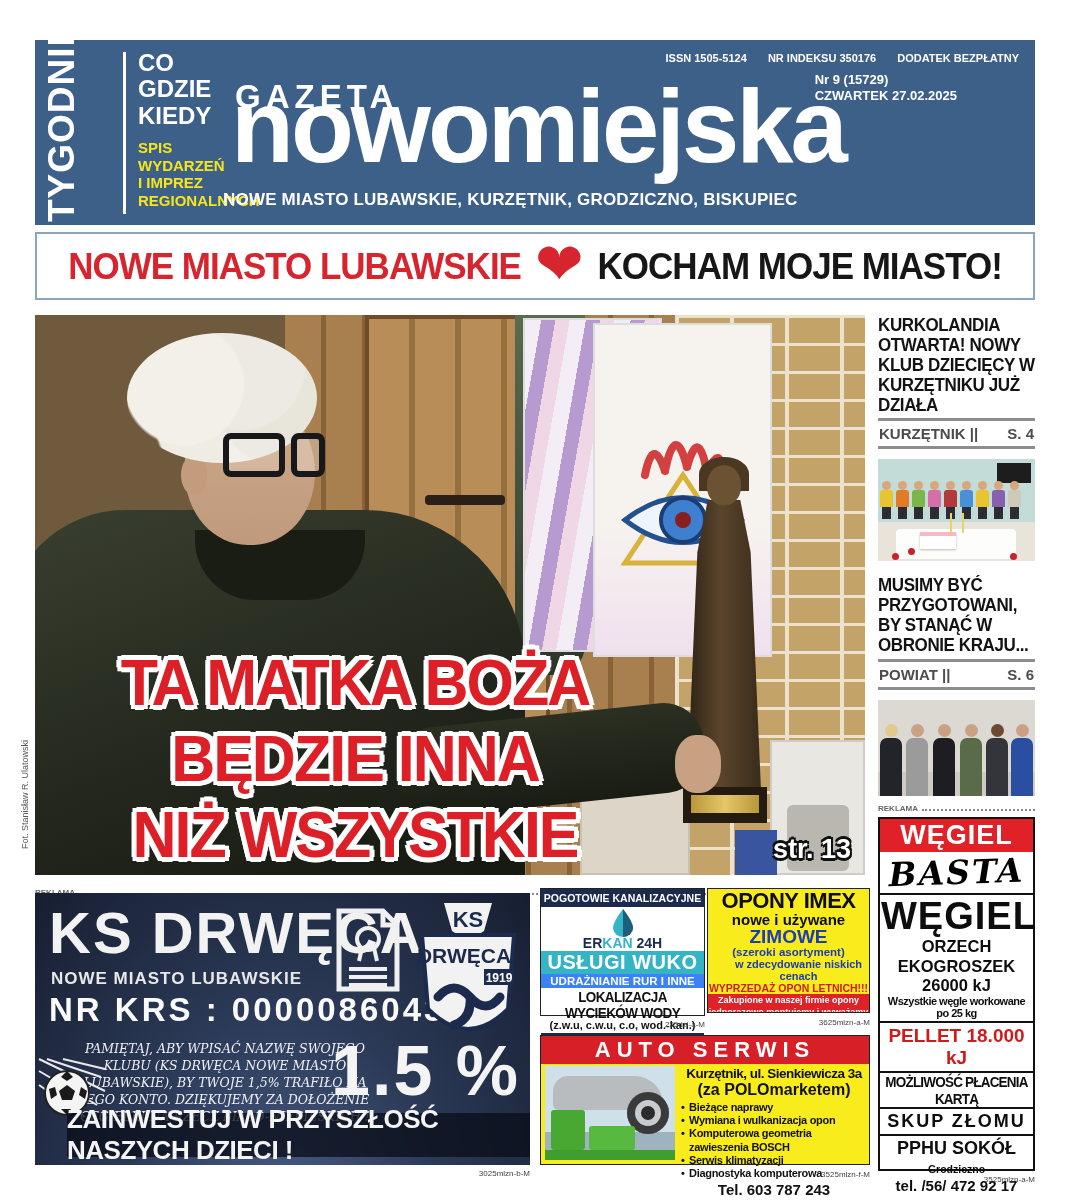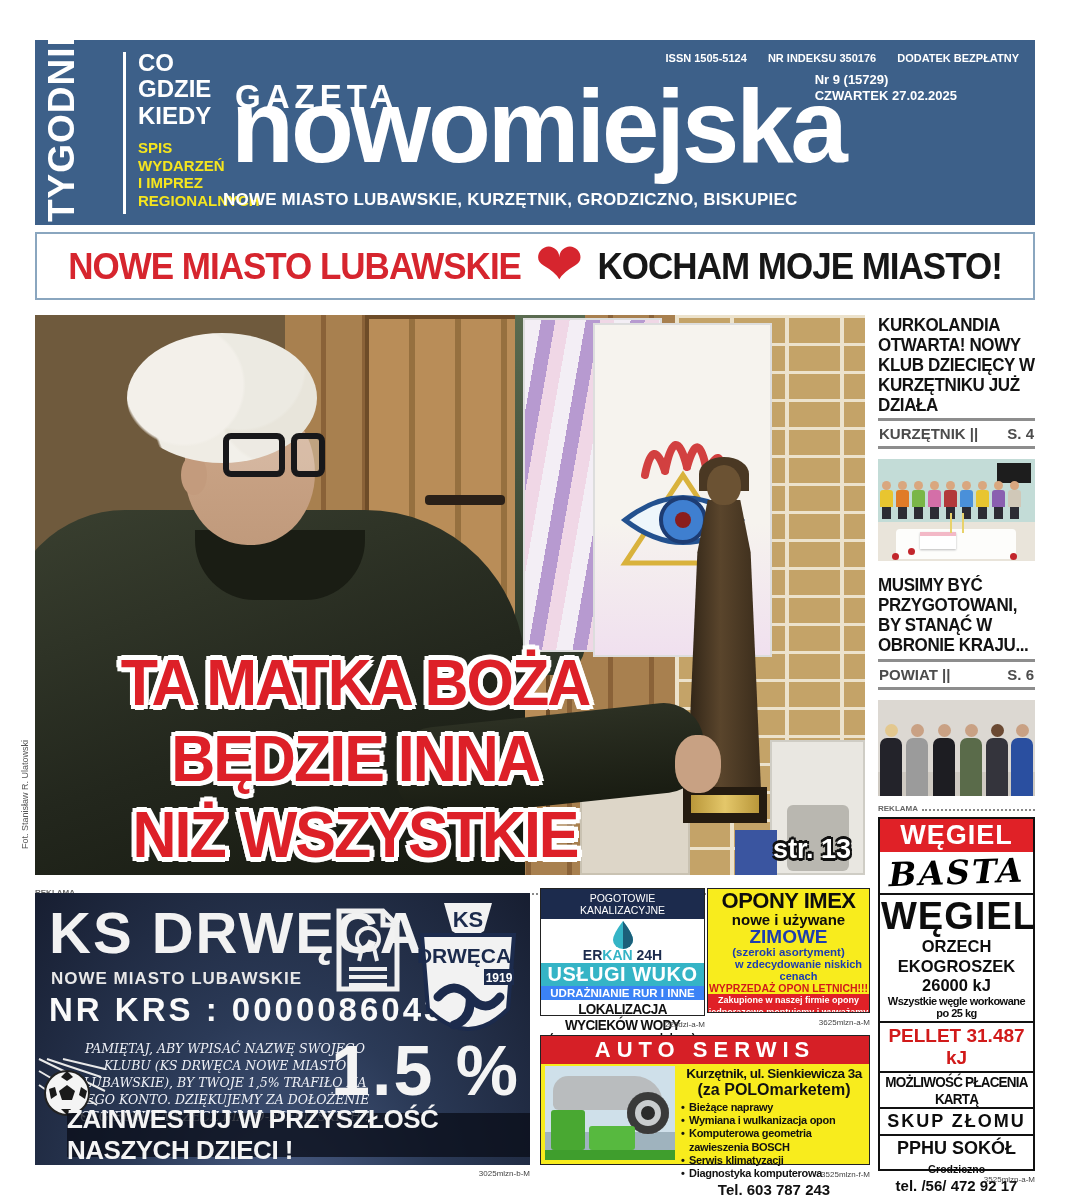--- a/index.html
+++ b/index.html
@@ -134,21 +134,21 @@
     font-size:12.5px; line-height:1.35; text-align:center; color:#eef0f6; }
   .drweca .pct { position:absolute; right:10px; top:138px; font-size:70px; font-weight:800; color:#f4f4f4; letter-spacing:2px; }
   .drweca .footer { position:absolute; left:0; bottom:8px; width:100%; height:44px; background:rgba(10,14,26,.78);
     display:flex; align-items:center; justify-content:center; font-size:26px; font-weight:800; letter-spacing:-0.5px; color:#f4f4f4;margin-left:32px; }
   .cert-icon { position:absolute; left:300px; top:14px; }
   .shield-badge { position:absolute; right:8px; top:8px; }
   .ball-icon { position:absolute; left:2px; bottom:34px; }
 
   
   .erkan { position:absolute; left:540px; top:888px; width:165px; height:128px; border:1px solid #222; background:#fff; text-align:center; }
-  .erkan .hdr { background:#1c2b4d; color:#fff; font-size:10.5px; font-weight:400; padding:3px 12px; }
+  .erkan .hdr { background:#1c2b4d; color:#fff; font-size:10.5px; font-weight:700; padding:3px 0; }
   .erkan .logo-row { height:30px; position:relative; }
   .erkan .brand { font-size:14px; font-weight:800; color:#1c2b4d; margin-top:-2px; }
   .erkan .brand .kan { color:#35b4c6; }
   .erkan .wuko { background:#35b4c6; color:#fff; font-size:20px; font-weight:800; letter-spacing:0.5px; }
   .erkan .udraz { background:#3b82f6; color:#fff; font-size:11.5px; font-weight:800; padding:1px 0; }
   .erkan .lok { font-size:13.5px; font-weight:800; color:#111; letter-spacing:-0.6px; margin-top:2px; transform:scaleY(1.1); }
   .erkan .types { font-size:11px; font-weight:800; color:#111; margin-top:-1px; }
   .erkan .tel { background:#1c2b4d; color:#fff; font-size:18px; font-weight:800; margin-top:2px; padding:2px 0; }
   .erkan .tel .ph-ic { font-size:16px; margin-right:4px; }
 
@@ -495,21 +495,21 @@
   <div class="ad-code" style="position:absolute;left:540px;top:1168px;width:330px">3525mlzn-f-M</div>
 
   <div class="sokol">
     <div class="sec">
       <div class="t-weg">WĘGIEL</div>
       <div class="t-orzech">ORZECH EKOGROSZEK</div>
       <div class="t-kj">26000 kJ</div>
       <div class="t-worki">Wszystkie węgle workowane po 25 kg</div>
     </div>
     <div class="sec">
-        <div class="t-pellet">PELLET 31.487 kJ</div>
+        <div class="t-pellet">PELLET 18.000 kJ</div>
       </div>
     <div class="sec">
         <div class="t-karta">MOŻLIWOŚĆ PŁACENIA KARTĄ</div>
       </div>
     <div class="sec">
         <div class="t-skup">SKUP ZŁOMU</div>
       </div>
     <div style="padding:2px 1px">
       <div><span class="t-firm">PPHU SOKÓŁ </span><span class="t-firm2">Grodziczno</span></div>
       <div class="t-tel">tel. /56/ 472 92 17</div>

